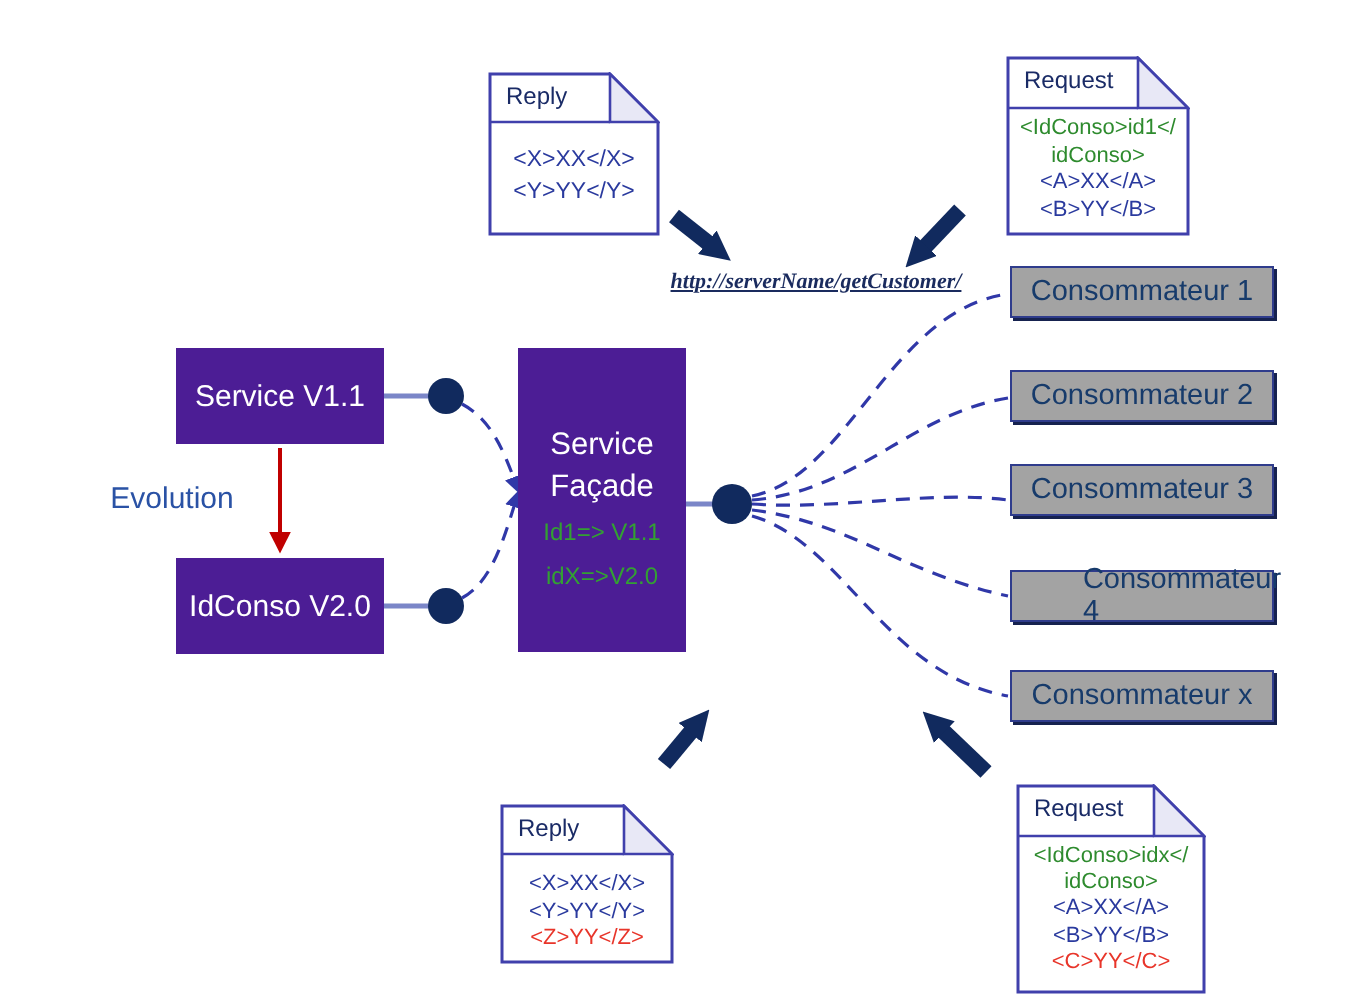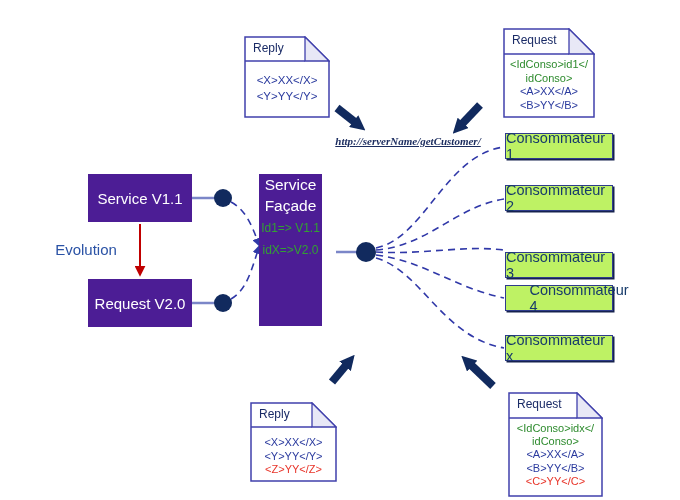--- a/index.html
+++ b/index.html
@@ -11,39 +11,39 @@
 
   .navybox{
     position:absolute;background:#4c1d95;color:#FFFFFF;
     display:flex;align-items:center;justify-content:center;
     font-size:15px;
   }
   #svc11{left:88px;top:174px;width:104px;height:48px;}
   #svc20{left:88px;top:279px;width:104px;height:48px;}
 
   #facade{
-    left:259px;top:174px;width:63px;height:152px;
-    flex-direction:column;justify-content:flex-start;box-sizing:border-box;
+    left:259px;top:174px;width:84px;height:152px;
+    flex-direction:column;justify-content:flex-start;padding-top:38px;box-sizing:border-box;
   }
   .facade-title{font-size:15.5px;line-height:21px;color:#FFFFFF;}
   .facade-map{font-size:12px;line-height:20px;color:#33A033;margin-top:2px;}
 
   #evolution{
     position:absolute;left:46px;top:241px;width:80px;text-align:center;
     color:#2A52A5;font-size:15px;
   }
 
   .consumer{
-    position:absolute;left:505px;width:108px;height:26px;
-    background:#bef264;border:1.5px solid #2F3C8C;box-sizing:border-box;
+    position:absolute;left:505px;width:132px;height:26px;
+    background:#a3a3a3;border:1.5px solid #2F3C8C;box-sizing:border-box;
     box-shadow:1.5px 1.5px 0 #16224f;
     display:flex;align-items:center;justify-content:center;
     color:#173B6B;font-size:14.5px;
   }
-  #consumer-1{top:133px;} #consumer-2{top:185px;} #consumer-3{top:252px;}
+  #consumer-1{top:133px;} #consumer-2{top:185px;} #consumer-3{top:232px;}
   #consumer-4{top:285px;padding-left:40px;} #consumer-5{top:335px;}
 
   #url-label{
     position:absolute;left:330px;top:135px;width:156px;text-align:center;
     font-family:"Liberation Serif", serif;font-style:italic;font-weight:bold;
     font-size:11px;color:#1A2B5E;text-decoration:underline;
   }
 
   .doc{position:absolute;}
   .doc svg{position:absolute;left:0;top:0;}
@@ -108,21 +108,21 @@
       <line x1="332" y1="382" x2="347" y2="364" stroke="#112A5E" stroke-width="8" marker-end="url(#navy-head)"></line>
       <line x1="493" y1="386" x2="470" y2="364" stroke="#112A5E" stroke-width="8" marker-end="url(#navy-head)"></line>
     </g>
   </svg>
 
   <div class="navybox" id="svc11">
     <span>Service V1.1</span>
   </div>
   <div id="evolution">Evolution</div>
   <div class="navybox" id="svc20">
-    <span>Request V2.0</span>
+    <span>IdConso V2.0</span>
   </div>
 
   <div class="navybox" id="facade">
     <span class="facade-title">Service</span>
     <span class="facade-title">Façade</span>
     <span class="facade-map" style="color: rgb(51, 160, 51);">Id1=&gt; V1.1</span>
     <span class="facade-map" style="color: rgb(51, 160, 51);">idX=&gt;V2.0</span>
   </div>
 
   <div id="url-label">http://serverName/getCustomer/</div>

